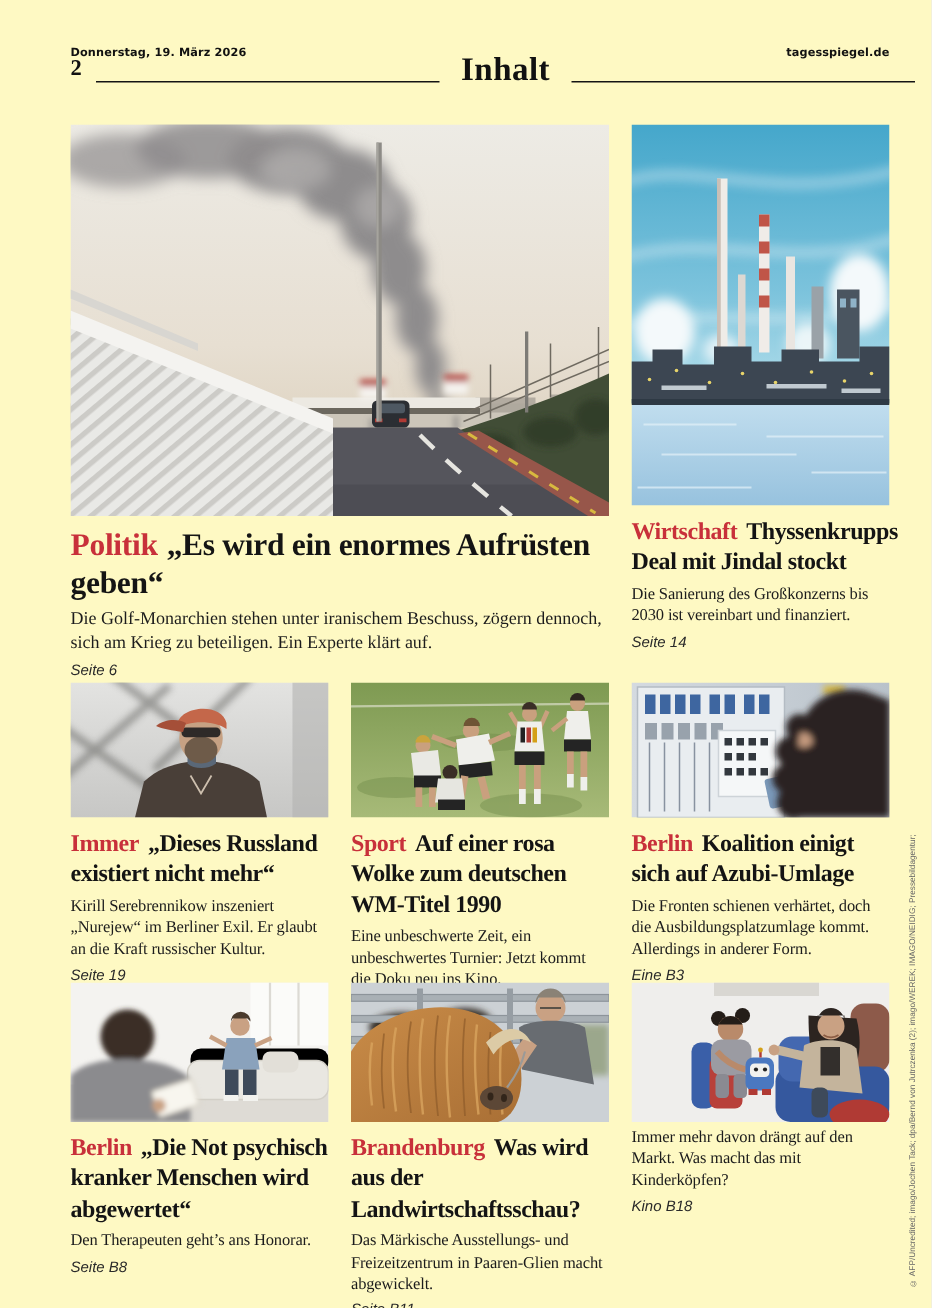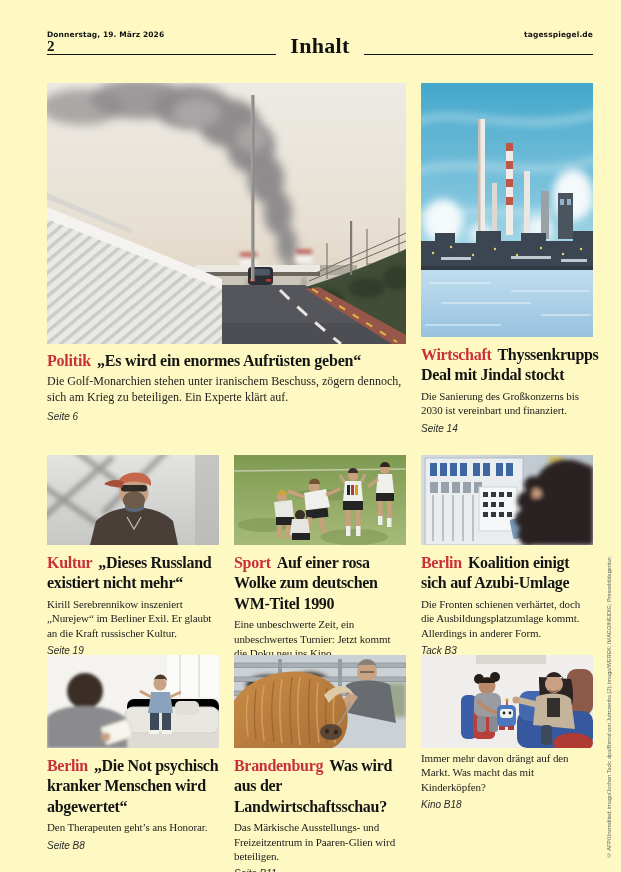--- a/index.html
+++ b/index.html
@@ -4,28 +4,28 @@
 <style>
   html,body{margin:0;padding:0;background:#e9e9e9;}
   .page{position:relative;width:621px;height:872px;margin:0 auto;background:#fef9c3;overflow:hidden;
         font-family:"Liberation Serif",serif;color:#1a1a1a;}
   
   .hdr-date{position:absolute;top:30px;left:47px;font-family:"DejaVu Sans",sans-serif;
             font-size:7.5px;font-weight:bold;letter-spacing:.1px;color:#111;}
   .hdr-site{position:absolute;top:30px;right:28px;font-family:"DejaVu Sans",sans-serif;
             font-size:7.5px;font-weight:bold;letter-spacing:.1px;color:#111;}
   .hdr-pagenum{position:absolute;top:38px;left:47px;font-size:15px;font-weight:bold;color:#111;}
-  .title-row{position:absolute;top:33px;left:47px;width:546px;display:flex;align-items:flex-end;text-align:right;}
+  .title-row{position:absolute;top:33px;left:64px;width:546px;display:flex;align-items:flex-end;text-align:right;}
   .title-row .rule{flex:1;height:1.5px;background:#141414;margin-bottom:4px;}
   .title-row .inhalt{padding:0 14px;font-size:22px;font-weight:bold;letter-spacing:.3px;color:#111;}
   
   .feature{position:absolute;left:47px;top:83px;width:359px;}
   .card{position:absolute;width:172px;}
   .photo{display:block;width:100%;}
-  .headline-lg{margin:7px 0 0 0;font-size:16px;line-height:1.2;font-weight:bold;letter-spacing:-.2px;color:#141414;}
+  .headline-lg{margin:7px 0 0 0;font-size:21px;line-height:1.2;font-weight:bold;letter-spacing:-.2px;color:#141414;}
   .headline-sm{margin:8px 0 0 0;font-size:16px;line-height:1.28;font-weight:bold;letter-spacing:-.3px;color:#141414;}
   .kicker{color:#c8303a;margin-right:6px;}
   .dek-lg{margin:4px 0 0 0;font-size:12px;line-height:1.32;color:#1c1c1c;}
   .dek-sm{margin:3px 0 0 0;font-size:11px;line-height:1.3;letter-spacing:-.1px;color:#1c1c1c;}
   .page-ref{margin:5px 0 0 0;font-family:"Liberation Sans",sans-serif;font-style:italic;
             font-size:10px;color:#2a2a2a;}
   
   .credit{position:absolute;right:5px;top:556px;height:302px;width:10px;
           writing-mode:vertical-rl;transform:rotate(180deg);
           font-family:"Liberation Sans",sans-serif;font-size:5.5px;color:#666;
@@ -247,21 +247,21 @@
       <path d="M78,54 C82,58 92,58 97,54 L97,49 L78,49 Z" fill="#5a6878"></path>
       <path d="M80,62 L87,74 L94,62" stroke="#cdbfae" stroke-width="1.2" fill="none"></path>
 
       <ellipse cx="87" cy="37" rx="14.5" ry="16" fill="#c6a183"></ellipse>
       <ellipse cx="87" cy="45" rx="11" ry="9" fill="#6e5b49"></ellipse>
       <rect x="74" y="30" width="26" height="6.5" rx="3" fill="#2e2a28"></rect>
 
       <path d="M71,29 C72,15 101,13 104,27 L104,31 C96,25 78,25 71,31 Z" fill="#c4674a"></path>
       <path d="M57,29 C63,24 72,24 77,27 L75,33 C68,32 61,31 57,29 Z" fill="#a54f38"></path>
     </svg>
-    <h3 class="headline-sm"><span class="kicker">Kultur</span><span>„Dieses Russland existiert nicht mehr“</span></h3>
+    <h3 class="headline-sm"><span class="kicker">Immer</span><span>„Dieses Russland existiert nicht mehr“</span></h3>
     <p class="dek-sm">Kirill Serebrennikow inszeniert „Nurejew“ im Berliner Exil. Er glaubt an die Kraft russischer Kultur.</p>
     <p class="page-ref">Seite 19</p>
   </div>
 
   <div class="card" style="left:234px;top:455px;">
     <svg class="photo" viewBox="0 0 172 90" width="172" height="90">
       <defs>
         <linearGradient id="bgD" x1="0" y1="0" x2="0" y2="1">
           <stop offset="0" stop-color="#7e9a52"></stop>
             <stop offset="1" stop-color="#a7ba78"></stop>
@@ -394,21 +394,21 @@
         <path d="M172,90 L104,90 C102,64 106,40 116,22 C124,8 140,2 156,6 L172,12 Z" fill="#2c2420"></path>
         <circle cx="112" cy="30" r="9" fill="#2c2420"></circle>
           <circle cx="106" cy="46" r="10" fill="#2c2420"></circle>
         <circle cx="104" cy="64" r="10" fill="#2c2420"></circle>
           <circle cx="108" cy="80" r="11" fill="#2c2420"></circle>
         <path d="M112,34 C116,32 120,34 121,40 C118,44 114,44 111,42 Z" fill="#c49a7e"></path>
       </g>
     </svg>
     <h3 class="headline-sm"><span class="kicker">Berlin</span><span>Koalition einigt sich auf Azubi-Umlage</span></h3>
     <p class="dek-sm">Die Fronten schienen verhärtet, doch die Ausbildungsplatzumlage kommt. Allerdings in anderer Form.</p>
-    <p class="page-ref">Tack B3</p>
+    <p class="page-ref">Eine B3</p>
   </div>
 
   <div class="card" style="left:47px;top:655px;">
     <svg class="photo" viewBox="0 0 172 93" width="172" height="93">
       <defs>
           <filter id="blF" x="-40%" y="-40%" width="180%" height="180%">
             <feGaussianBlur stdDeviation="1.6"></feGaussianBlur>
           </filter>
         </defs>
       <rect width="172" height="93" fill="#f4f3f0"></rect>
@@ -500,21 +500,21 @@
       </g>
 
       <path d="M90,40 C102,28 114,28 120,40 C112,35 102,38 95,48 Z" fill="#dccba6"></path>
 
       <ellipse cx="97" cy="77" rx="11" ry="8" fill="#5c4736"></ellipse>
       <ellipse cx="93" cy="76" rx="2" ry="2.6" fill="#32251a"></ellipse>
         <ellipse cx="102" cy="77" rx="2" ry="2.6" fill="#32251a"></ellipse>
       <path d="M104,70 C110,62 114,54 116,46" stroke="#9a9a98" stroke-width="1.4" fill="none"></path>
     </svg>
     <h3 class="headline-sm"><span class="kicker">Brandenburg</span><span>Was wird aus der Landwirtschaftsschau?</span></h3>
-    <p class="dek-sm">Das Märkische Ausstellungs- und Freizeitzentrum in Paaren-Glien wird beteiligen.</p>
+    <p class="dek-sm">Das Märkische Ausstellungs- und Freizeitzentrum in Paaren-Glien macht abgewickelt.</p>
     <p class="page-ref">Seite B11</p>
   </div>
 
   <div class="card" style="left:421px;top:655px;">
     <svg class="photo" viewBox="0 0 172 93" width="172" height="93">
       <rect width="172" height="93" fill="#efeeec"></rect>
       <rect x="55" y="0" width="70" height="9" fill="#d9d7d2"></rect>
 
       <rect x="146" y="14" width="26" height="46" rx="9" fill="#8d5a4a"></rect>
 

